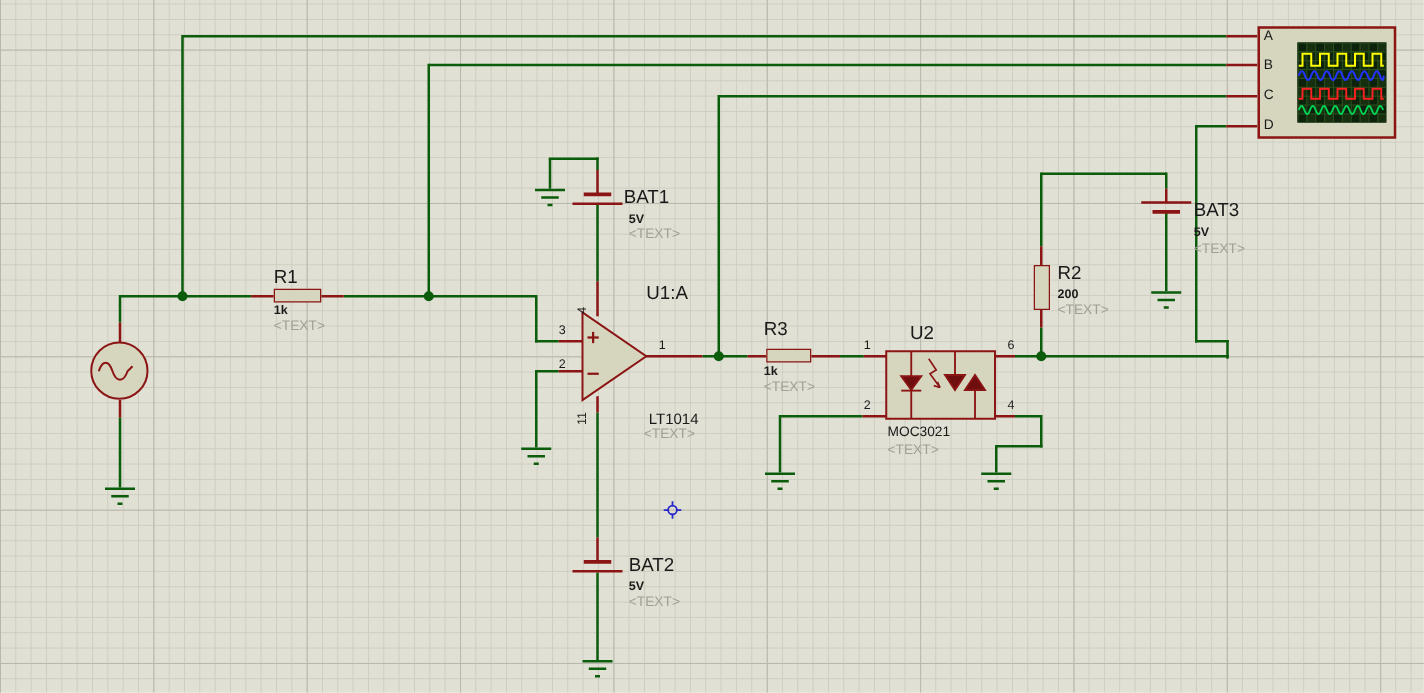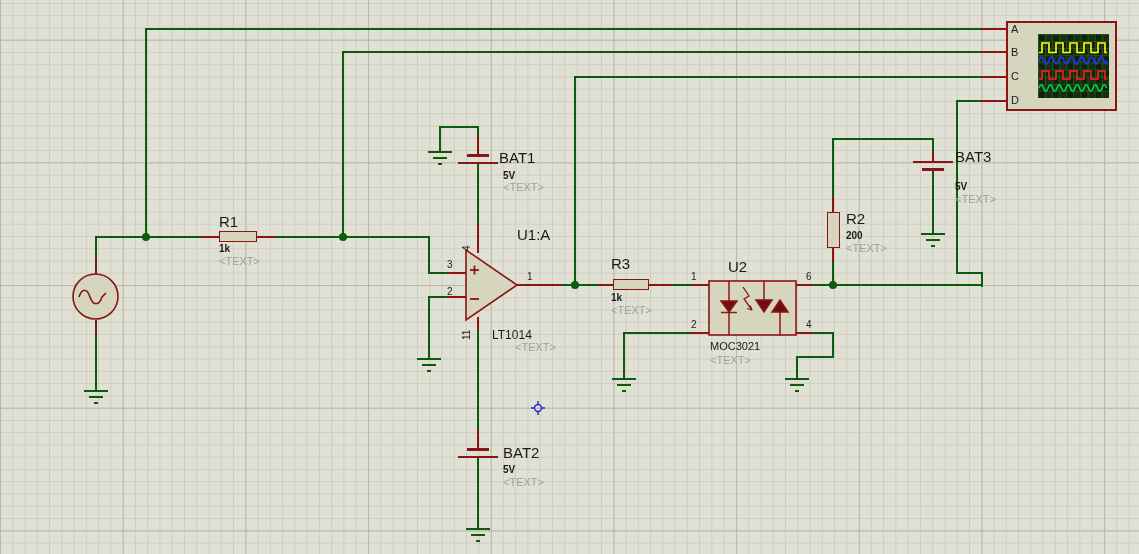--- a/index.html
+++ b/index.html
@@ -232,26 +232,26 @@
   <div class="txt ph" style="left:846px;top:242px">&lt;TEXT&gt;</div>
 
   <div class="txt ref" style="left:499px;top:149px">BAT1</div>
   <div class="txt val" style="left:503px;top:170px">5V</div>
   <div class="txt ph" style="left:503px;top:181px">&lt;TEXT&gt;</div>
 
   <div class="txt ref" style="left:503px;top:444px">BAT2</div>
   <div class="txt val" style="left:503px;top:464px">5V</div>
   <div class="txt ph" style="left:503px;top:476px">&lt;TEXT&gt;</div>
 
-  <div class="txt ref" style="left:955px;top:148px">BAT3</div>
+  <div class="txt ref" style="left:955px;top:160px">BAT3</div>
   <div class="txt val" style="left:955px;top:181px">5V</div>
   <div class="txt ph" style="left:955px;top:193px">&lt;TEXT&gt;</div>
 
   <div class="txt ref" style="left:517px;top:226px">U1:A</div>
-  <div class="txt part" style="left:492px;top:328px">LT1014</div>
+  <div class="txt part" style="left:519px;top:328px">LT1014</div>
   <div class="txt ph" style="left:515px;top:341px">&lt;TEXT&gt;</div>
 
   <div class="txt ref" style="left:728px;top:258px">U2</div>
   <div class="txt part" style="left:710px;top:340px;font-size:11px">MOC3021</div>
   <div class="txt ph" style="left:710px;top:354px">&lt;TEXT&gt;</div>
 
   <div class="txt pin" style="left:447px;top:259px">3</div>
   <div class="txt pin" style="left:447px;top:286px">2</div>
   <div class="txt pin" style="left:527px;top:271px">1</div>
   <div class="txt pin vert" style="left:461px;top:251px">4</div>

